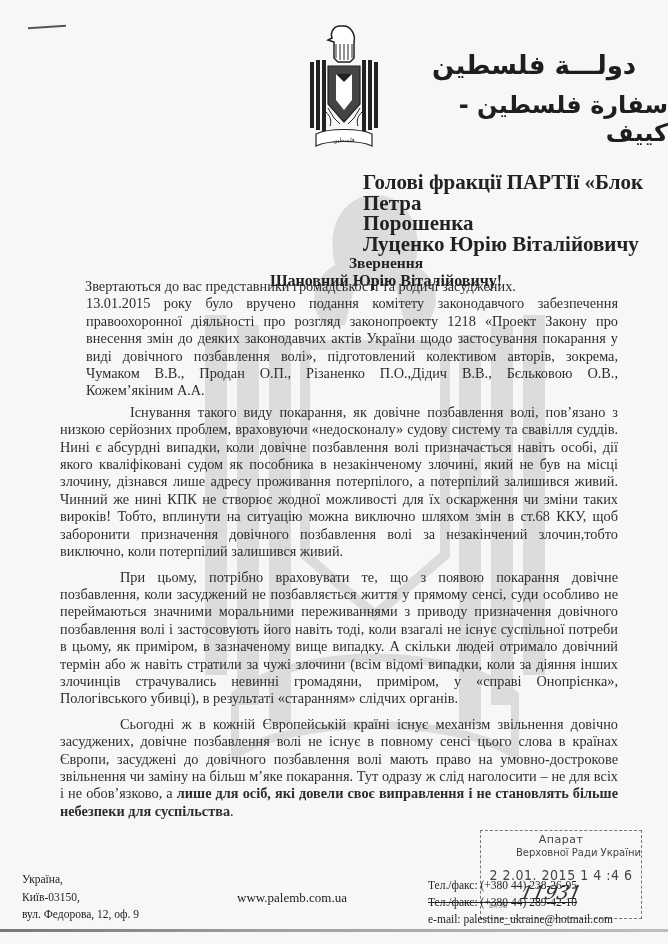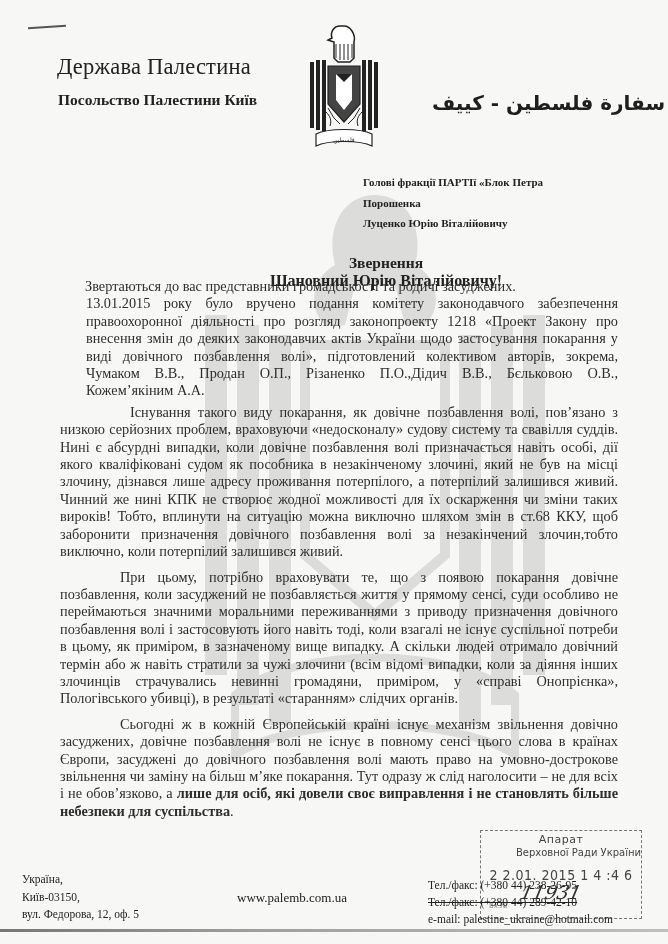--- a/index.html
+++ b/index.html
@@ -11,25 +11,25 @@
   }
   .page { position: absolute; left: 0; top: 0; width: 668px; height: 944px; }
   .scan-mark { position: absolute; left: 28px; top: 26px; width: 38px; height: 2px; background: #555; transform: rotate(-4deg); }
 
   .hdr-left-title { position: absolute; left: 57px; top: 54px; font-size: 22.5px; letter-spacing: 0.2px; color: #222; }
   .hdr-left-sub { position: absolute; left: 58px; top: 91px; font-size: 15.5px; font-weight: bold; color: #222; }
 
   .emblem { position: absolute; left: 308px; top: 18px; width: 72px; height: 150px; }
 
   .hdr-right-title { position: absolute; left: 432px; top: 50px; font-size: 26px; font-weight: bold; direction: rtl; color: #1e1e1e; font-family: "DejaVu Sans", sans-serif; }
-  .hdr-right-sub { position: absolute; left: 432px; top: 91px; font-size: 20px; font-weight: bold; direction: rtl; color: #1e1e1e; font-family: "DejaVu Sans", sans-serif; }
+  .hdr-right-sub { position: absolute; left: 432px; top: 91px; font-size: 24px; font-weight: bold; direction: rtl; color: #1e1e1e; font-family: "DejaVu Sans", sans-serif; }
 
   .watermark { position: absolute; left: 175px; top: 175px; width: 400px; height: 640px; opacity: 0.16; pointer-events: none; }
 
-  .recipient { position: absolute; left: 363px; top: 172px; width: 290px; font-size: 11px; font-weight: bold; line-height: 20.5px; color: #222; }
+  .recipient { position: absolute; left: 363px; top: 172px; width: 290px; font-size: 21px; font-weight: bold; line-height: 20.5px; color: #222; }
 
   .title { position: absolute; left: 0; width: 668px; text-align: center; font-weight: bold; color: #222; }
   .title-1 { top: 254px; font-size: 15.5px; left: 52px; }
   .title-2 { top: 272px; font-size: 16px; left: 52px; }
 
   .body-text { position: absolute; left: 86px; top: 278px; width: 532px; font-size: 14.3px; line-height: 17.4px; color: #2e2e2e; text-align: justify; }
   .body-text p { margin: 0; }
   .bold-part { font-weight: bold; }
 
   .stamp { position: absolute; left: 480px; top: 830px; width: 160px; height: 87px; border: 1.5px dashed #777; color: #444; font-family: "DejaVu Sans", sans-serif; }
@@ -59,22 +59,20 @@
       <rect x="62" y="150" width="22" height="380"></rect>
       <rect x="94" y="160" width="22" height="390"></rect>
       <rect x="284" y="160" width="22" height="390"></rect>
       <rect x="316" y="150" width="22" height="380"></rect>
       <rect x="348" y="140" width="22" height="360"></rect>
       <path d="M130 170 L270 170 L270 380 L200 440 L130 380 Z" fill="none" stroke="#555" stroke-width="10"></path>
       <path d="M60 520 C120 470 280 470 340 520 L340 580 C280 540 120 540 60 580 Z" fill="none" stroke="#555" stroke-width="8"></path>
     </g>
   </svg>
 
-  <div class="hdr-left-title">Держава Палестина</div>
-  <div class="hdr-left-sub">Посольство Палестини Київ</div>
 
   <svg class="emblem" viewBox="0 0 72 150">
 
     <path d="M32 8 C26 8 22 14 24 20 L20 22 L26 24 L26 40 L30 44 L42 44 L46 40 L46 24 C48 16 42 8 36 8 Z" fill="#fff" stroke="#222" stroke-width="1.5"></path>
     <path d="M28 26 L28 40 M32 26 L32 42 M36 26 L36 42 M40 26 L40 42 M44 26 L44 40" stroke="#222" stroke-width="1"></path>
 
     <g fill="#222">
       <rect x="2" y="44" width="4" height="66"></rect>
       <rect x="8" y="42" width="4" height="70"></rect>
       <rect x="14" y="42" width="4" height="72"></rect>
@@ -87,20 +85,21 @@
     <path d="M28 56 L44 56 L44 82 L36 92 L28 82 Z" fill="#fff"></path>
     <path d="M28 56 L36 64 L44 56 Z" fill="#222"></path>
 
     <path d="M20 90 L26 100 L32 106 M52 90 L46 100 L40 106" stroke="#222" stroke-width="1" fill="none"></path>
     <path d="M18 94 C22 98 24 102 22 108 M54 94 C50 98 48 102 50 108" stroke="#222" stroke-width="1" fill="none"></path>
 
     <path d="M8 116 C20 110 52 110 64 116 L64 128 C52 122 20 122 8 128 Z" fill="#fff" stroke="#222" stroke-width="1.2"></path>
     <text x="36" y="124" text-anchor="middle" font-size="6" fill="#222" font-family="DejaVu Sans, sans-serif">فلسطين</text>
   </svg>
 
+  <div class="hdr-right-title">دولـــة فلسطين</div>
   <div class="hdr-right-sub">سفارة فلسطين - كييف</div>
 
   <div class="recipient">
     <div>Голові фракції  ПАРТІї «Блок Петра</div>
     <div>Порошенка</div>
     <div>Луценко Юрію Віталійовичу</div>
   </div>
 
   <div class="title title-1">Звернення</div>
   <div class="title title-2">Шановний Юрію Віталійовичу!</div>
@@ -117,21 +116,21 @@
     <div class="stamp-title">Апарат</div>
     <div class="stamp-sub">Верховної Ради України</div>
     <div class="stamp-date">2 2.01. 2015 1 4 :4 6</div>
     <div class="stamp-number">11931</div>
     <div class="stamp-inbox">Вх.№</div>
   </div>
 
   <div class="footer-left">
     <div>Україна,</div>
     <div>Київ-03150,</div>
-    <div>вул. Федорова, 12, оф. 5</div>
+    <div>вул. Федорова, 12, оф. 9</div>
   </div>
   <div class="footer-center">www.palemb.com.ua</div>
   <div class="footer-right">
     <div>Тел./факс: (+380 44) 238-26-95</div>
     <div class="struck">Тел./факс: (+380 44) 289-42-10</div>
     <div>e-mail: palestine_ukraine@hotmail.com</div>
   </div>
 
   <div class="bottom-edge"></div>
 </div>

